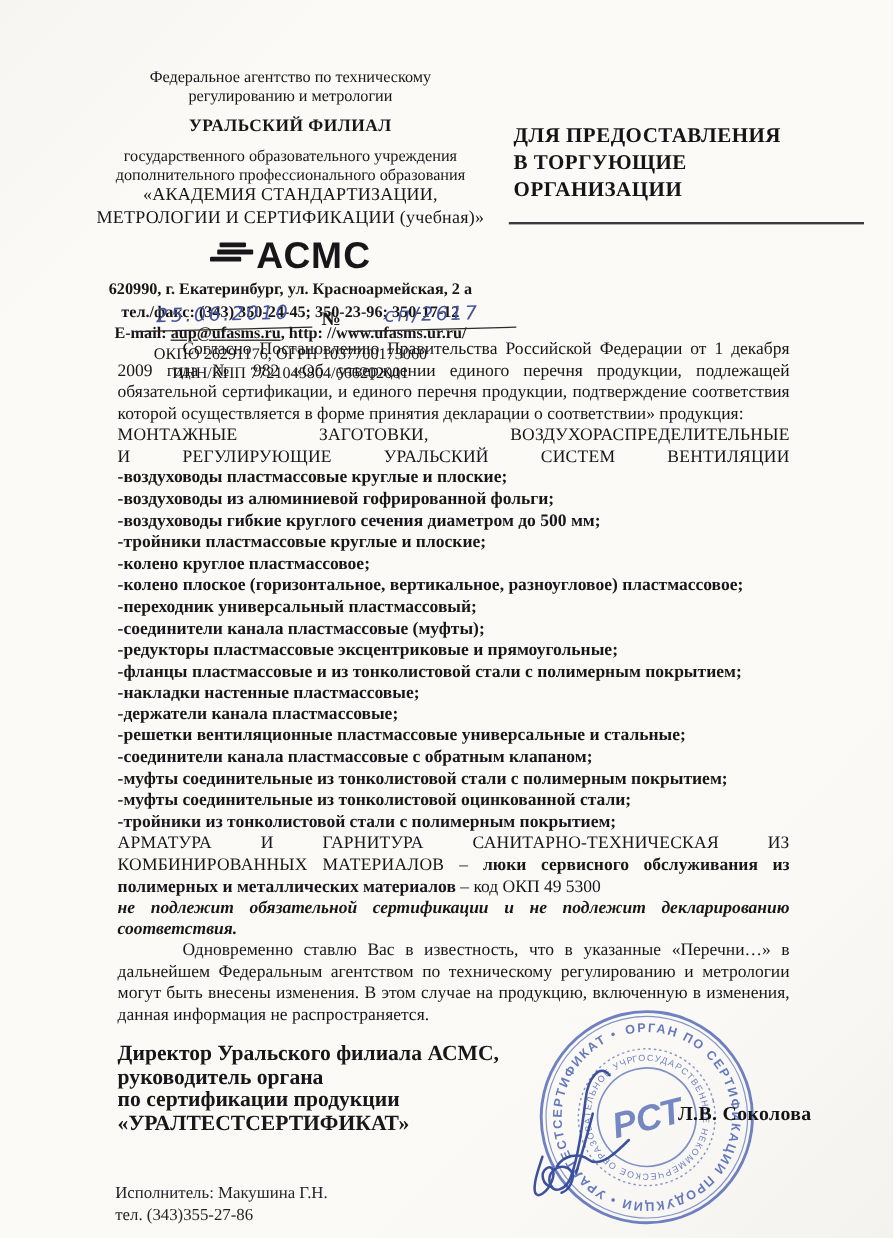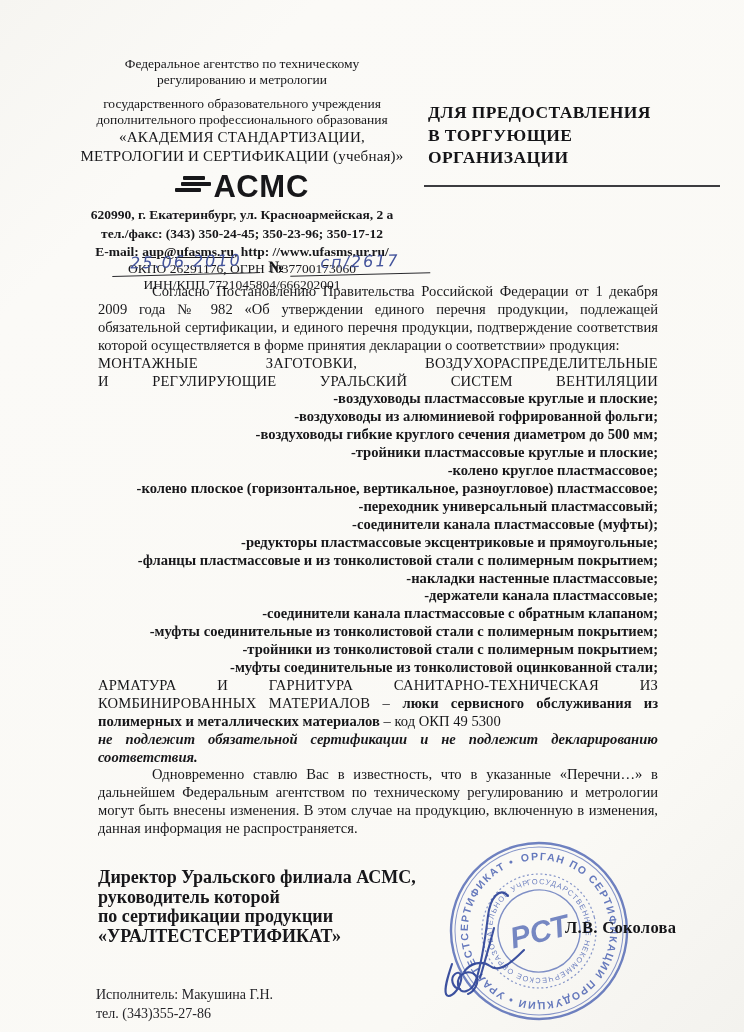--- a/index.html
+++ b/index.html
@@ -58,21 +58,21 @@
   .ref-num{position:absolute;left:178px;top:0;width:140px;text-align:center;border-bottom:1.6px solid #2a2a2e;padding-bottom:3px;}
   
   .bodytext{
     position:absolute;left:98px;top:283px;width:560px;
     font-size:14.6px;line-height:17.9px;color:#17171a;
   }
   .p{margin:0;text-align:justify;}
   .indent{text-indent:54px;}
   .caps{letter-spacing:.2px;}
   .just{text-align:justify;text-align-last:justify;}
-  .list-item{font-weight:700;text-align:right;}
+  .list-item{font-weight:700;}
   .bold{font-weight:700;}
   .notsubject{margin:0;font-weight:700;font-style:italic;text-align:justify;}
   
   .sigblock{
     position:absolute;left:98px;top:868px;width:330px;
     font-weight:700;font-size:18px;line-height:19.5px;color:#17171a;
   }
   .signame{
     position:absolute;left:565px;top:918px;
     font-weight:700;font-size:16.5px;color:#141417;letter-spacing:.3px;
@@ -89,20 +89,21 @@
 </head>
 <body>
 
 <div class="page">
 
   <div class="letterhead">
     <div class="lh-agency">
       <div>Федеральное агентство по техническому</div>
       <div>регулированию и метрологии</div>
     </div>
+    <div class="lh-branch">УРАЛЬСКИЙ ФИЛИАЛ</div>
     <div class="lh-org">
       <div>государственного образовательного учреждения</div>
       <div>дополнительного профессионального образования</div>
     </div>
     <div class="lh-academy">
       <div>«АКАДЕМИЯ СТАНДАРТИЗАЦИИ,</div>
       <div>МЕТРОЛОГИИ И СЕРТИФИКАЦИИ (учебная)»</div>
     </div>
     <div class="logo-row">
       <span class="logo-bars">
@@ -142,35 +143,36 @@
         <div class="list-item">-воздуховоды гибкие круглого сечения диаметром до 500 мм;</div>
         <div class="list-item">-тройники пластмассовые круглые и плоские;</div>
         <div class="list-item">-колено круглое пластмассовое;</div>
         <div class="list-item">-колено плоское (горизонтальное, вертикальное, разноугловое) пластмассовое;</div>
         <div class="list-item">-переходник универсальный пластмассовый;</div>
         <div class="list-item">-соединители канала пластмассовые (муфты);</div>
         <div class="list-item">-редукторы пластмассовые эксцентриковые и прямоугольные;</div>
         <div class="list-item">-фланцы пластмассовые и из тонколистовой стали с полимерным покрытием;</div>
         <div class="list-item">-накладки настенные пластмассовые;</div>
         <div class="list-item">-держатели канала пластмассовые;</div>
+        <div class="list-item">-решетки вентиляционные пластмассовые универсальные и стальные;</div>
         <div class="list-item">-соединители канала пластмассовые с обратным клапаном;</div>
         <div class="list-item">-муфты соединительные из тонколистовой стали с полимерным покрытием;</div>
+        <div class="list-item">-муфты соединительные из тонколистовой оцинкованной стали;</div>
         <div class="list-item">-тройники из тонколистовой стали с полимерным покрытием;</div>
-        <div class="list-item">-муфты соединительные из тонколистовой оцинкованной стали;</div>
       </div>
     <div class="caps just">АРМАТУРА И ГАРНИТУРА САНИТАРНО-ТЕХНИЧЕСКАЯ ИЗ</div>
     <div class="just"><span class="caps">КОМБИНИРОВАННЫХ МАТЕРИАЛОВ – </span><span class="bold">люки сервисного обслуживания из</span></div>
     <div><span class="bold">полимерных и металлических материалов</span><span> – код ОКП 49 5300</span></div>
     <p class="notsubject">не подлежит обязательной сертификации и не подлежит декларированию соответствия.</p>
     <p class="p indent">Одновременно ставлю Вас в известность, что в указанные «Перечни…» в дальнейшем Федеральным агентством по техническому регулированию и метрологии могут быть внесены изменения. В этом случае на продукцию, включенную в изменения, данная информация  не распространяется.</p>
   </div>
 
   <div class="sigblock">
     <div>Директор Уральского филиала АСМС,</div>
-    <div>руководитель которой</div>
+    <div>руководитель органа</div>
     <div>по сертификации продукции</div>
     <div>«УРАЛТЕСТСЕРТИФИКАТ»</div>
   </div>
 
   <svg class="stamp" width="182" height="182" viewBox="0 0 182 182">
     <g fill="none" stroke="#3f58ae">
       <circle cx="91" cy="91" r="88" stroke-width="2.4" opacity=".85"></circle>
       <circle cx="91" cy="91" r="84" stroke-width="1" opacity=".7"></circle>
       <circle cx="91" cy="91" r="57" stroke-width="1.2" opacity=".7" stroke-dasharray="2 2.5"></circle>
       <circle cx="91" cy="91" r="41" stroke-width="1.4" opacity=".75"></circle>

